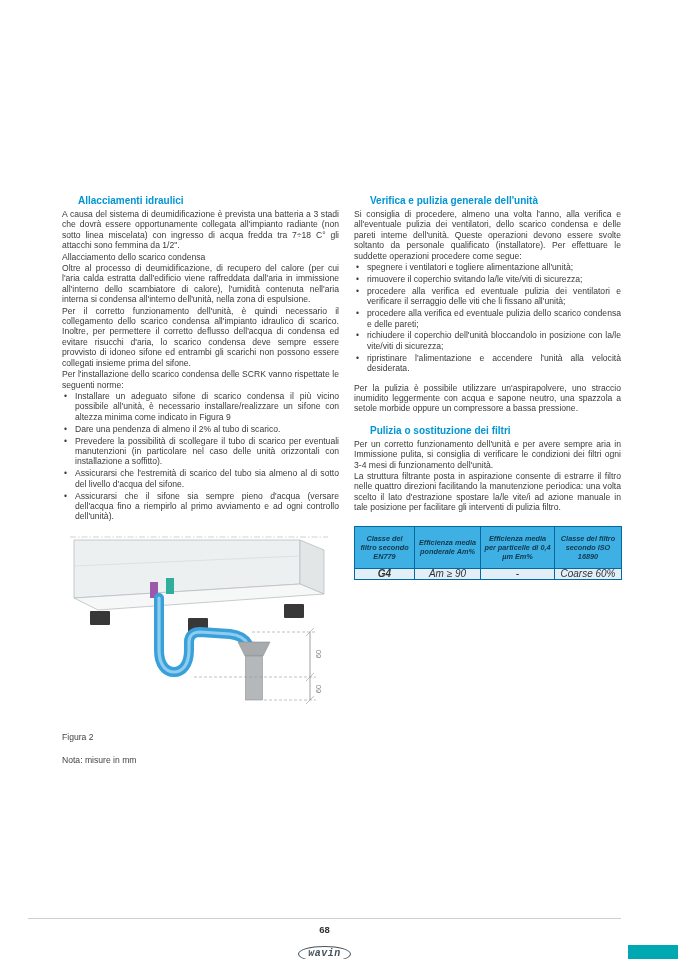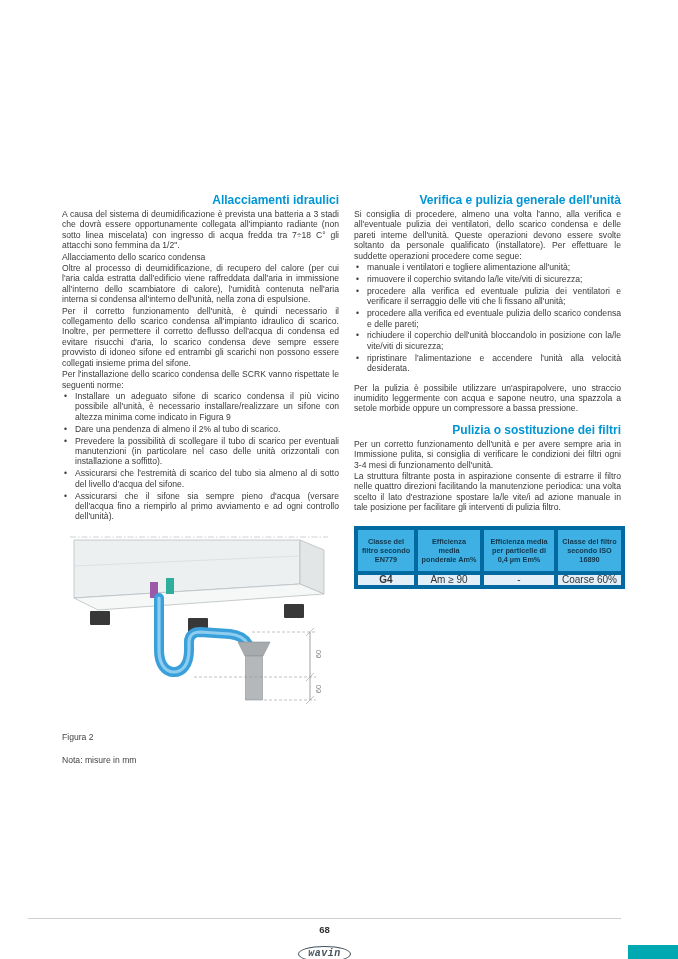--- a/index.html
+++ b/index.html
@@ -3,35 +3,35 @@
 <meta charset="utf-8">
 <style>
   html, body { margin:0; padding:0; width:678px; height:959px; overflow:hidden; background:#ffffff; }
   body { font-family:"Liberation Sans", sans-serif; color:#3a3a3a; position:relative; }
   .page { position:absolute; inset:0; background:#fff; }
 
   .col { position:absolute; top:195px; font-size:8.6px; line-height:10.4px; text-align:justify; color:#3a3a3a; }
   .col.left  { left:62px;  width:277px; }
   .col.right { left:354px; width:267px; }
 
-  h2.sect { font-size:12px; line-height:11px; font-weight:bold; color:var(--heading_blue,#0095d5); margin:0 0 3px 16px; text-align:right; }
+  h2.sect { font-size:10px; line-height:11px; font-weight:bold; color:var(--heading_blue,#0095d5); margin:0 0 3px 16px; text-align:left; }
   h2.sect.mt { margin-top:11px; }
   p { margin:0 0 1px 0; }
   p.gap-top { margin-top:9px; }
 
   ul.bullets { list-style:none; margin:1px 0 0 0; padding:0; }
   ul.bullets li { position:relative; padding-left:13px; margin:0 0 1.5px 0; }
   ul.bullets li::before { content:"\2022"; position:absolute; left:2px; top:0; }
 
   .figure-wrap { margin-top:10px; width:277px; }
   .fig-caption { margin-top:26px; font-size:8.6px; color:#444; text-align:left; }
   .fig-note    { margin-top:12px; font-size:8.6px; color:#444; text-align:left; }
 
   table.filter-table { border-collapse:collapse; margin-top:13px; width:267px; table-layout:fixed; }
-  table.filter-table th, table.filter-table td { border:4px solid #0369a1; }
+  table.filter-table th, table.filter-table td { border:1px solid #0369a1;font-style:italic; }
   table.filter-table th {
     background:var(--table_header_bg,#3fb0e3); color:var(--table_header_text,#11374d);
     font-size:7.3px; line-height:9px; font-weight:bold; text-align:center; vertical-align:middle; padding:7px 3px;
   }
   table.filter-table td {
     background:var(--table_row_bg,#e3eff8); color:#333;
     font-size:10px; text-align:center; vertical-align:middle; padding:0 3px;
   }
   table.filter-table td.first, table.filter-table th.first { font-weight:bold; }
 
@@ -115,21 +115,21 @@
     </div>
 
     <p class="fig-caption">Figura 2</p>
     <p class="fig-note">Nota: misure in mm</p>
   </div>
 
   <div class="col right">
     <h2 class="sect">Verifica e pulizia generale dell'unità</h2>
     <p>Si consiglia di procedere, almeno una volta l'anno, alla verifica e all'eventuale pulizia dei ventilatori, dello scarico condensa e delle pareti interne dell'unità. Queste operazioni devono essere svolte soltanto da personale qualificato (installatore). Per effettuare le suddette operazioni procedere come segue:</p>
     <ul class="bullets">
-      <li>manuale i ventilatori e togliere alimentazione all'unità;</li>
+      <li>spegnere i ventilatori e togliere alimentazione all'unità;</li>
       <li>rimuovere il coperchio svitando la/le vite/viti di sicurezza;</li>
       <li>procedere alla verifica ed eventuale pulizia dei ventilatori e verificare il serraggio delle viti che li fissano all'unità;</li>
       <li>procedere alla verifica ed eventuale pulizia dello scarico condensa e delle pareti;</li>
       <li>richiudere il coperchio dell'unità bloccandolo in posizione con la/le vite/viti di sicurezza;</li>
       <li>ripristinare l'alimentazione e accendere l'unità alla velocità desiderata.</li>
     </ul>
     <p class="gap-top">Per la pulizia è possibile utilizzare un'aspirapolvere, uno straccio inumidito leggermente con acqua e sapone neutro, una spazzola a setole morbide oppure un compressore a bassa pressione.</p>
 
     <h2 class="sect mt">Pulizia o sostituzione dei filtri</h2>
     <p>Per un corretto funzionamento dell'unità e per avere sempre aria in Immissione pulita, si consiglia di verificare le condizioni dei filtri ogni 3-4 mesi di funzionamento dell'unità.</p>

